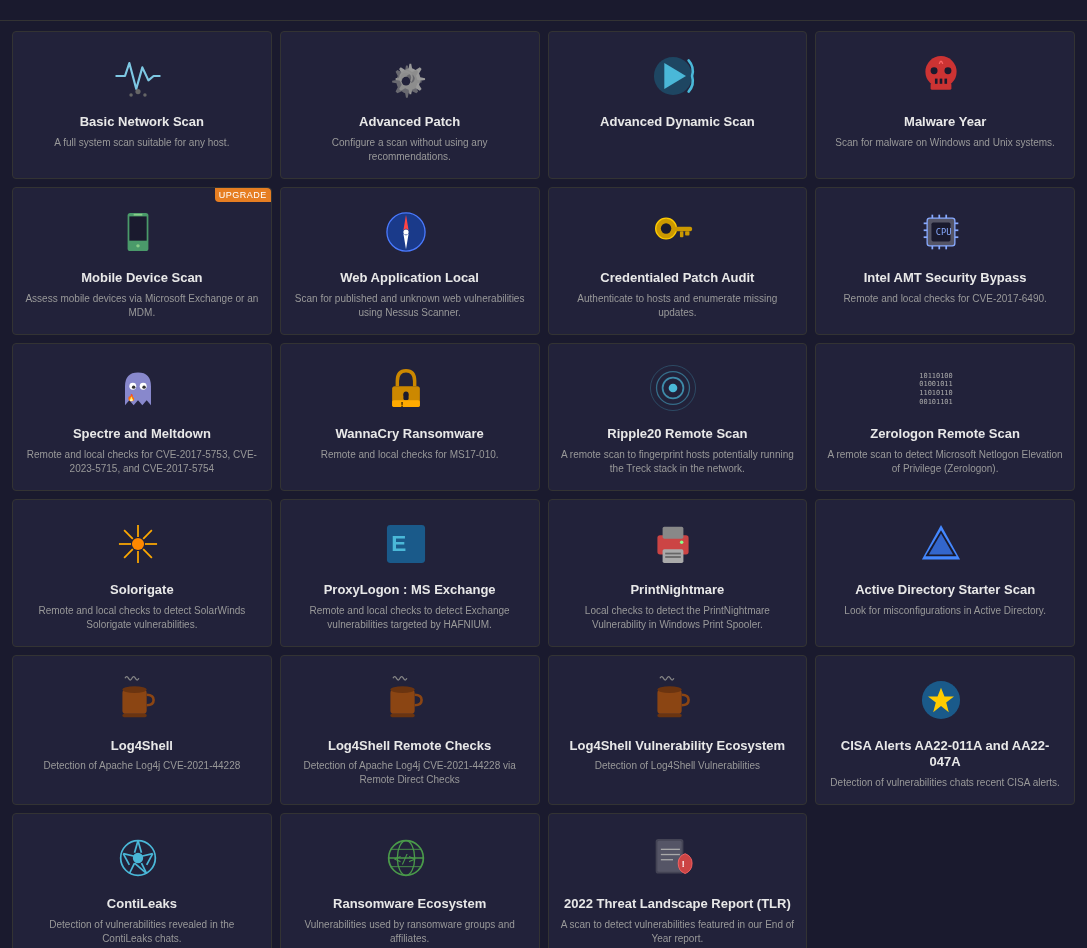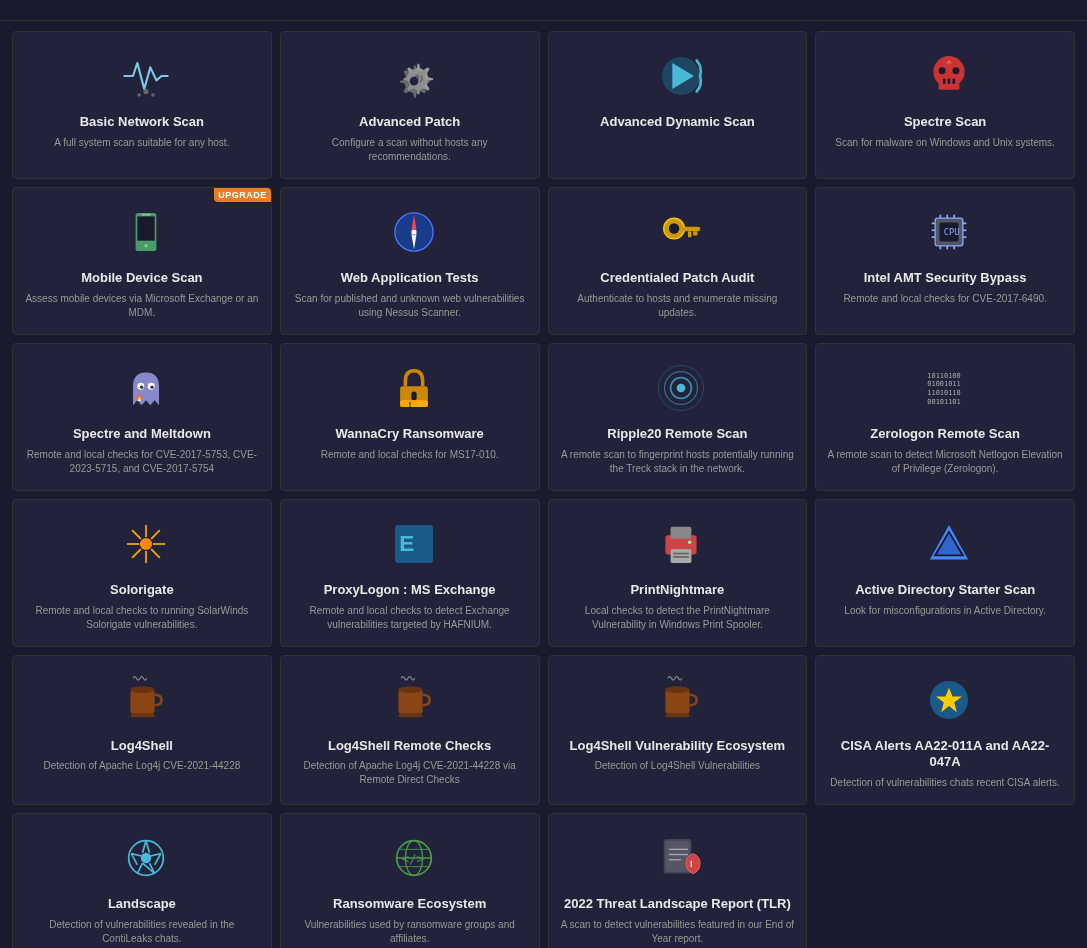--- a/index.html
+++ b/index.html
@@ -37,21 +37,21 @@
       text-align: center;
       cursor: pointer;
       position: relative;
       min-height: 140px;
     }
     .scan-card .icon-area {
       width: 60px;
       height: 60px;
       display: flex;
       align-items: center;
-      justify-content: flex-end;
+      justify-content: flex-start;
       margin-bottom: 8px;
       font-size: 40px;
     }
     .scan-card .card-title {
       color: #e8e8e8;
       font-size: 13px;
       font-weight: bold;
       margin-bottom: 5px;
       line-height: 1.3;
     }
@@ -60,21 +60,21 @@
       font-size: 10px;
       line-height: 1.4;
     }
     .upgrade-badge {
       position: absolute;
       top: 0;
       right: 0;
       background: #e67e22;
       color: white;
       font-size: 9px;
-      font-weight: bold;
+      font-weight: normal;
       padding: 2px 4px;
       border-radius: 0 4px 0 4px;
       letter-spacing: 0.5px;
       transform-origin: top right;
     }
     
     .icon-svg {
       width: 52px;
       height: 52px;
     }
@@ -107,21 +107,21 @@
       <g transform="translate(18,12)" fill="#888">
         <path d="M12,0 L14,0 L15,5 Q17,6 19,7 L24,4 L26,6 L23,11 Q24,13 24.5,15.5 L30,16.5 L30,18.5 L24.5,19.5 Q24,22 23,24 L26,29 L24,31 L19,28 Q17,29 15,30 L14,35 L12,35 L11,30 Q9,29 7,28 L2,31 L0,29 L3,24 Q2,22 1.5,19.5 L-4,18.5 L-4,16.5 L1.5,15.5 Q2,13 3,11 L0,6 L2,4 L7,7 Q9,6 11,5 Z" transform="translate(4,4)" fill="#9a9a9a"></path>
         <circle cx="17" cy="21" r="5" fill="#1a1a2e"></circle>
       </g>
       <circle cx="30" cy="32" r="7" fill="none" stroke="#aaa" stroke-width="2"></circle>
       <path d="M30,18 L32,18 L33,23 Q35,24 37,25.5 L42,23 L44,25 L41.5,30 Q42.5,32 43,34.5 L48,35.5 L48,37.5 L43,38.5 Q42.5,41 41.5,43 L44,48 L42,50 L37,47.5 Q35,49 33,50 L32,55 L30,55 L29,50 Q27,49 25,47.5 L20,50 L18,48 L20.5,43 Q19.5,41 19,38.5 L14,37.5 L14,35.5 L19,34.5 Q19.5,32 20.5,30 L18,25 L20,23 L25,25.5 Q27,24 29,23 Z" fill="#888" opacity="0.7"></path>
       <circle cx="30" cy="36" r="5" fill="#22223a"></circle>
     </svg>
       </div>
       <div class="card-title">Advanced Patch</div>
-      <div class="card-desc">Configure a scan without hosts any recommendations.</div>
+      <div class="card-desc">Configure a scan without using any recommendations.</div>
     </div>
     <div class="scan-card">
       <div class="icon-area">
         <svg class="icon-svg" viewBox="0 0 60 60">
           <rect width="60" height="60" fill="none"></rect>
       <circle cx="30" cy="30" r="22" fill="#1a6a8a" opacity="0.5"></circle>
       <polygon points="20,15 45,30 20,45" fill="#4ab8d8"></polygon>
       <path d="M 48,12 Q 55,20 52,30 Q 55,40 48,48" stroke="#4ab8d8" stroke-width="3" fill="none" stroke-linecap="round"></path>
     </svg>
       </div>
@@ -134,21 +134,21 @@
       <circle cx="30" cy="25" r="18" fill="#cc3333"></circle>
       <rect x="18" y="38" width="24" height="8" rx="2" fill="#cc3333"></rect>
       <circle cx="22" cy="24" r="4" fill="#1a1a2e"></circle>
       <circle cx="38" cy="24" r="4" fill="#1a1a2e"></circle>
       <rect x="23" y="33" width="3" height="6" fill="#1a1a2e"></rect>
       <rect x="28.5" y="33" width="3" height="6" fill="#1a1a2e"></rect>
       <rect x="34" y="33" width="3" height="6" fill="#1a1a2e"></rect>
       <path d="M28,16 Q30,10 32,16" stroke="#ff6666" stroke-width="1.5" fill="none"></path>
     </svg>
       </div>
-      <div class="card-title">Spectre Scan</div>
+      <div class="card-title">Malware Year</div>
       <div class="card-desc">Scan for malware on Windows and Unix systems.</div>
     </div>
     <div class="scan-card">
       <div class="upgrade-badge">UPGRADE</div>
       <div class="icon-area">
         <svg class="icon-svg" viewBox="0 0 60 60">
           <rect width="60" height="60" fill="none"></rect>
       <rect x="18" y="8" width="24" height="44" rx="3" fill="#4a9a6a"></rect>
       <rect x="20" y="12" width="20" height="28" fill="#1a1a2e"></rect>
       <circle cx="30" cy="46" r="2" fill="#88cc88"></circle>
@@ -161,21 +161,21 @@
     <div class="scan-card">
       <div class="icon-area">
         <svg class="icon-svg" viewBox="0 0 60 60">
           <rect width="60" height="60" fill="none"></rect>
       <circle cx="30" cy="30" r="22" fill="#1a3a8a" stroke="#4a7aff" stroke-width="1.5"></circle>
       <circle cx="30" cy="30" r="3" fill="white"></circle>
       <polygon points="30,10 33,28 30,26 27,28" fill="#ff4444"></polygon>
       <polygon points="30,50 33,32 30,34 27,32" fill="white"></polygon>
     </svg>
       </div>
-      <div class="card-title">Web Application Tests</div>
+      <div class="card-title">Web Application Local</div>
       <div class="card-desc">Scan for published and unknown web vulnerabilities using Nessus Scanner.</div>
     </div>
     <div class="scan-card">
       <div class="icon-area">
         <svg class="icon-svg" viewBox="0 0 60 60">
           <rect width="60" height="60" fill="none"></rect>
       <circle cx="22" cy="26" r="12" fill="#cc9900" stroke="#ffcc00" stroke-width="1.5"></circle>
       <circle cx="22" cy="26" r="6" fill="#1a1a2e"></circle>
       <rect x="30" y="24" width="22" height="5" rx="2" fill="#cc9900"></rect>
       <rect x="44" y="29" width="5" height="5" rx="1" fill="#cc9900"></rect>
@@ -276,21 +276,21 @@
         <line x1="8" y1="0" x2="22" y2="0" stroke="#ffaa00" stroke-width="2"></line>
         <line x1="-16" y1="-16" x2="-6" y2="-6" stroke="#ffaa00" stroke-width="2"></line>
         <line x1="6" y1="6" x2="16" y2="16" stroke="#ffaa00" stroke-width="2"></line>
         <line x1="16" y1="-16" x2="6" y2="-6" stroke="#ffaa00" stroke-width="2"></line>
         <line x1="-6" y1="6" x2="-16" y2="16" stroke="#ffaa00" stroke-width="2"></line>
         <circle cx="0" cy="0" r="7" fill="#ff8800"></circle>
       </g>
     </svg>
       </div>
       <div class="card-title">Solorigate</div>
-      <div class="card-desc">Remote and local checks to running SolarWinds Solorigate vulnerabilities.</div>
+      <div class="card-desc">Remote and local checks to detect SolarWinds Solorigate vulnerabilities.</div>
     </div>
     <div class="scan-card">
       <div class="icon-area">
         <svg class="icon-svg" viewBox="0 0 60 60">
           <rect width="60" height="60" fill="none"></rect>
       <rect x="8" y="8" width="44" height="44" rx="4" fill="#1a5a8a"></rect>
       <text x="13" y="38" font-size="26" font-weight="bold" fill="#4ab8d8" font-family="Arial">E</text>
     </svg>
       </div>
       <div class="card-title">ProxyLogon : MS Exchange</div>
@@ -389,21 +389,21 @@
       <line x1="30" y1="10" x2="34" y2="24" stroke="#4ab8d8" stroke-width="2"></line>
       <line x1="47" y1="25" x2="34" y2="28" stroke="#4ab8d8" stroke-width="2"></line>
       <line x1="47" y1="25" x2="40" y2="38" stroke="#4ab8d8" stroke-width="2"></line>
       <line x1="40" y1="48" x2="34" y2="36" stroke="#4ab8d8" stroke-width="2"></line>
       <line x1="40" y1="48" x2="26" y2="36" stroke="#4ab8d8" stroke-width="2"></line>
       <line x1="13" y1="25" x2="26" y2="28" stroke="#4ab8d8" stroke-width="2"></line>
       <line x1="13" y1="25" x2="20" y2="38" stroke="#4ab8d8" stroke-width="2"></line>
       <line x1="20" y1="48" x2="26" y2="36" stroke="#4ab8d8" stroke-width="2"></line>
     </svg>
       </div>
-      <div class="card-title">Landscape</div>
+      <div class="card-title">ContiLeaks</div>
       <div class="card-desc">Detection of vulnerabilities revealed in the ContiLeaks chats.</div>
     </div>
     <div class="scan-card">
       <div class="icon-area">
         <svg class="icon-svg" viewBox="0 0 60 60">
           <rect width="60" height="60" fill="none"></rect>
       <circle cx="30" cy="30" r="20" fill="none" stroke="#4a9a4a" stroke-width="2"></circle>
       <ellipse cx="30" cy="30" rx="10" ry="20" fill="none" stroke="#4a9a4a" stroke-width="1.5"></ellipse>
       <line x1="10" y1="30" x2="50" y2="30" stroke="#4a9a4a" stroke-width="1.5"></line>
       <line x1="12" y1="20" x2="48" y2="20" stroke="#4a9a4a" stroke-width="1"></line>

